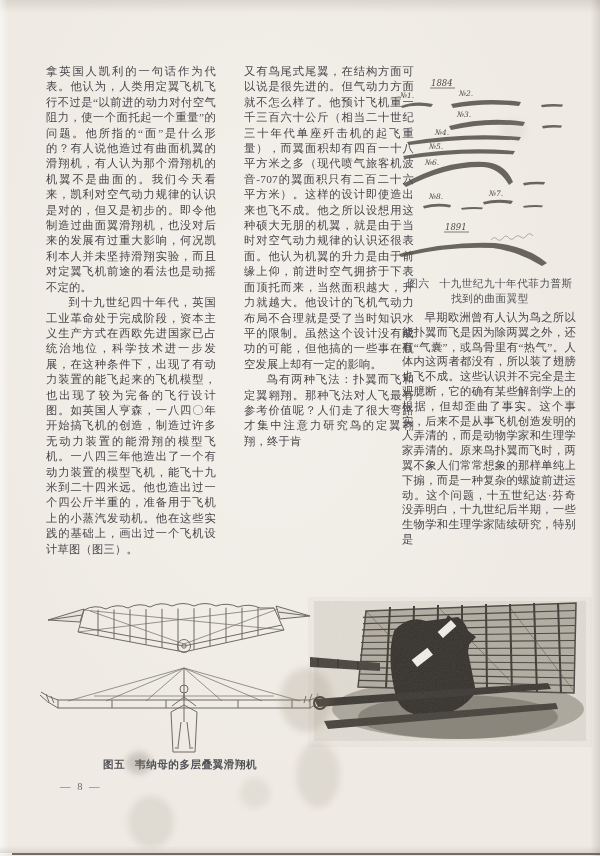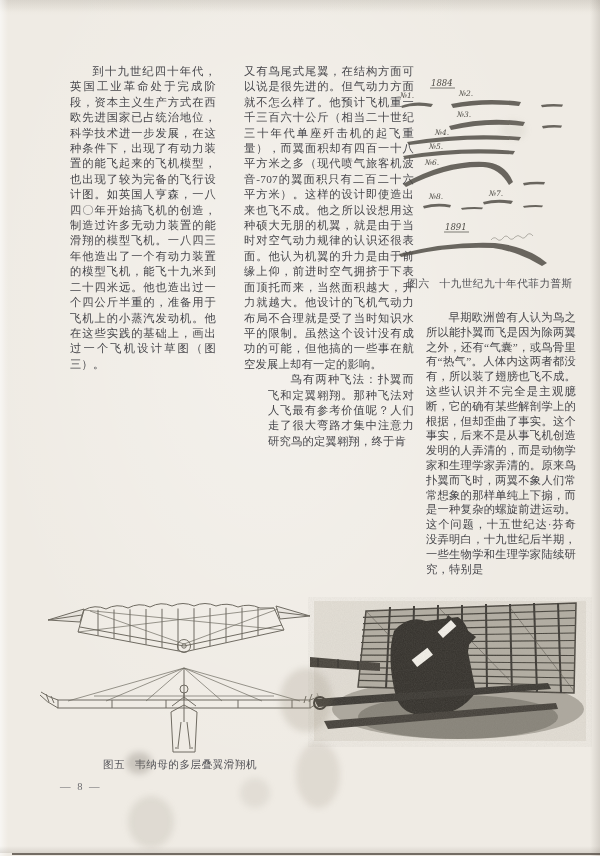--- a/index.html
+++ b/index.html
@@ -34,52 +34,53 @@
   .s5{left:240px;top:778px;width:30px;height:30px;background:rgba(150,143,128,.14);}
   .s6{left:500px;top:120px;width:26px;height:20px;background:rgba(150,143,128,.10);}
 
   .col{
     position:absolute;color:#46464b;
     font-size:11.3px;line-height:15.4px;
     text-align:justify;text-justify:inter-character;
     letter-spacing:.2px;
   }
   .col p{margin:0;}
-  .col p.indent{text-indent:2em;margin-left:24px;}
+  .col p.indent{text-indent:2em;}
   #col1{left:46px;top:64px;width:170px;}
   #col2{left:244px;top:64px;width:170px;}
   #col3{left:402px;top:310px;width:174px;line-height:14.8px;}
 
   .fig-caption{
     position:absolute;color:#515156;font-size:10.6px;letter-spacing:.5px;
     text-align:center;line-height:15px;
   }
   .fig-caption .flabel{margin-right:10px;}
   #fig6-caption{left:400px;top:276px;width:180px;}
-  #fig5-caption{left:40px;top:757px;width:280px;}
+  #fig5-caption{left:40px;top:757px;width:280px;font-weight:bold;}
   #fig7-caption{left:300px;top:756px;width:280px;}
 
   #fig6-art{position:absolute;left:395px;top:56px;width:195px;height:218px;}
   #fig5-art{position:absolute;left:38px;top:596px;width:282px;height:160px;}
   #fig7-art{position:absolute;left:308px;top:597px;width:284px;height:150px;}
 
   .page-number{
     position:absolute;left:60px;top:781px;color:#6a6a6e;
     font-size:10.5px;letter-spacing:2px;
   }
 
   .sk-label{font-family:"DejaVu Serif",serif;font-style:italic;font-size:7.5px;fill:#4c4a44;}
   .sk-year{font-family:"DejaVu Serif",serif;font-style:italic;font-size:8.5px;fill:#4c4a44;}
 </style>
 </head>
 <body>
 
 <div class="page">
 
   <div id="col1" class="col">
+    <p>拿英国人凯利的一句话作为代表。他认为，人类用定翼飞机飞行不过是“以前进的动力对付空气阻力，使一个面托起一个重量”的问题。他所指的“面”是什么形的？有人说他造过有曲面机翼的滑翔机，有人认为那个滑翔机的机翼不是曲面的。我们今天看来，凯利对空气动力规律的认识是对的，但又是初步的。即令他制造过曲面翼滑翔机，也没对后来的发展有过重大影响，何况凯利本人并未坚持滑翔实验，而且对定翼飞机前途的看法也是动摇不定的。</p>
     <p class="indent">到十九世纪四十年代，英国工业革命处于完成阶段，资本主义生产方式在西欧先进国家已占统治地位，科学技术进一步发展，在这种条件下，出现了有动力装置的能飞起来的飞机模型，也出现了较为完备的飞行设计图。如英国人亨森，一八四〇年开始搞飞机的创造，制造过许多无动力装置的能滑翔的模型飞机。一八四三年他造出了一个有动力装置的模型飞机，能飞十九米到二十四米远。他也造出过一个四公斤半重的，准备用于飞机上的小蒸汽发动机。他在这些实践的基础上，画出过一个飞机设计草图（图三）。</p>
   </div>
 
   <div id="col2" class="col">
     <p>又有鸟尾式尾翼，在结构方面可以说是很先进的。但气动力方面就不怎么样了。他预计飞机重一千三百六十公斤（相当二十世纪三十年代单座歼击机的起飞重量），而翼面积却有四百一十八平方米之多（现代喷气旅客机波音-707的翼面积只有二百二十六平方米）。这样的设计即使造出来也飞不成。他之所以设想用这种硕大无朋的机翼，就是由于当时对空气动力规律的认识还很表面。他认为机翼的升力是由于前缘上仰，前进时空气拥挤于下表面顶托而来，当然面积越大，升力就越大。他设计的飞机气动力布局不合理就是受了当时知识水平的限制。虽然这个设计没有成功的可能，但他搞的一些事在航空发展上却有一定的影响。</p>
     <p class="indent">鸟有两种飞法：扑翼而飞和定翼翱翔。那种飞法对人飞最有参考价值呢？人们走了很大弯路才集中注意力研究鸟的定翼翱翔，终于肯</p>
   </div>
 
   <div id="col3" class="col">
     <p class="indent">早期欧洲曾有人认为鸟之所以能扑翼而飞是因为除两翼之外，还有“气囊”，或鸟骨里有“热气”。人体内这两者都没有，所以装了翅膀也飞不成。这些认识并不完全是主观臆断，它的确有某些解剖学上的根据，但却歪曲了事实。这个事实，后来不是从事飞机创造发明的人弄清的，而是动物学家和生理学家弄清的。原来鸟扑翼而飞时，两翼不象人们常常想象的那样单纯上下搧，而是一种复杂的螺旋前进运动。这个问题，十五世纪达·芬奇没弄明白，十九世纪后半期，一些生物学和生理学家陆续研究，特别是</p>
@@ -114,20 +115,21 @@
       <text class="sk-label" x="34" y="143">№8.</text>
       <text class="sk-label" x="94" y="140">№7.</text>
       <text class="sk-year" x="50" y="174">1891</text>
       <line x1="49" y1="176" x2="74" y2="176" stroke="#4c4a44" stroke-width=".7"></line>
       <path d="M96,184 q3,-4 6,-1 q3,3 6,-1 q3,-4 6,0 q3,3 6,-1 q3,-3 6,0 q3,3 6,-2 q3,-3 6,1" fill="none" stroke="#5a564e" stroke-width=".7" opacity=".6"></path>
     </g>
   </svg>
 
   <div id="fig6-caption" class="fig-caption">
     <div><span class="flabel">图六</span><span>十九世纪九十年代菲力普斯</span></div>
+    <div>找到的曲面翼型</div>
   </div>
 
   <svg id="fig5-art" viewBox="0 0 282 160">
     <g fill="none" stroke="#6f6b62" stroke-width="1">
       <path d="M10,24 L46,13 L42,26 Z" fill="rgba(0,0,0,0.03)"></path>
       <path d="M10,24 L44,19"></path>
       <path d="M272,20 L238,10 L242,23 Z" fill="rgba(0,0,0,0.03)"></path>
       <path d="M272,20 L240,16"></path>
       <path d="M46,14 Q57,8 68,13 Q79,7 90,12 Q101,6 112,11 Q123,5 134,10 Q145,5 156,10 Q167,5 178,10 Q189,6 200,11 Q211,7 222,12 L236,12"></path>
       <path d="M46,14 L40,36 L146,56 L246,34 L236,12"></path>

